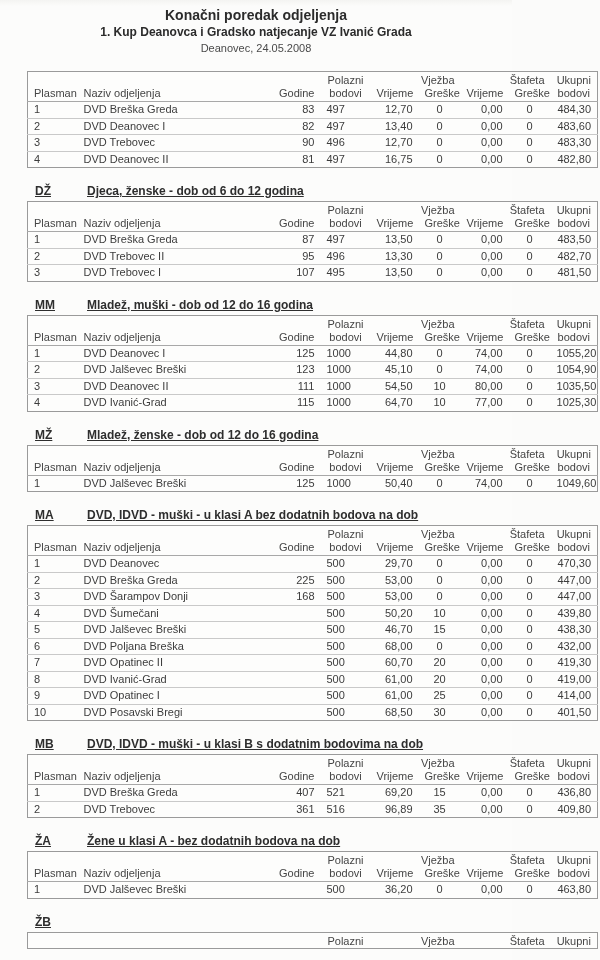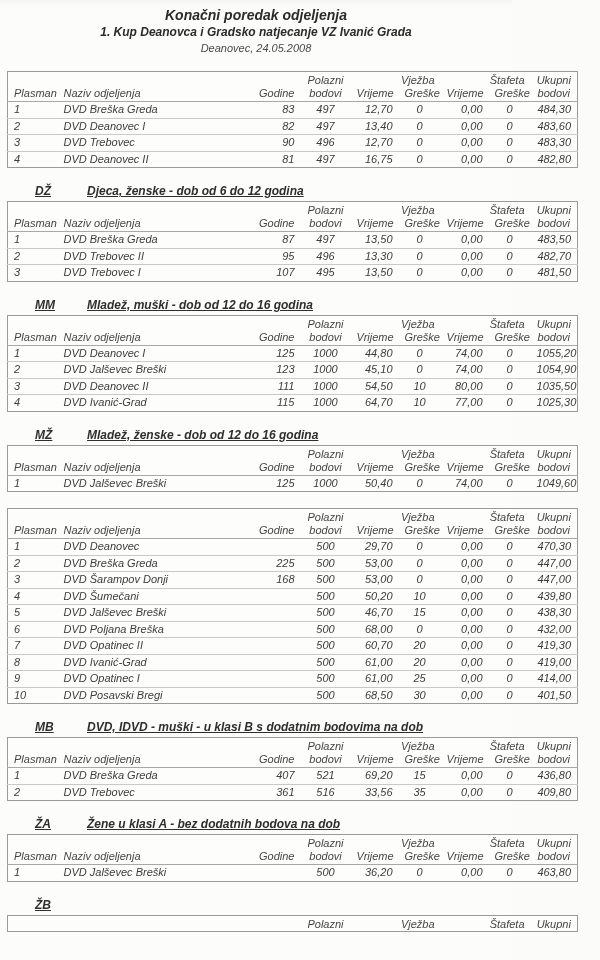--- a/index.html
+++ b/index.html
@@ -12,21 +12,20 @@
     font-family: "Liberation Sans", "DejaVu Sans", sans-serif;
     color: #3c3c3c;
     -webkit-font-smoothing: antialiased;
   }
   .page {
     width: 512px;
     height: 960px;
     background: linear-gradient(180deg, #f4f4f2 0px, #fcfcfb 6px, #fcfcfb 100%);
     box-sizing: border-box;
     padding-top: 7px;
-    font-style: italic;
   }
   .doc-title {
     text-align: center;
     font-size: 14px;
     font-weight: bold;
     color: #2b2b2b;
     line-height: 17px;
   }
   .doc-subtitle {
     text-align: center;
@@ -54,21 +53,21 @@
     text-decoration: underline;
     width: 34px;
     flex: 0 0 auto;
   }
   .sec-title {
     text-decoration: underline;
     margin-left: 18px;
   }
   table.results {
     width: 570px;
-    margin-left: 7px;
+    margin-left: 27px;
     border-collapse: collapse;
     table-layout: fixed;
     font-size: 11px;
     color: #3c3c3c;
     border: 1px solid #9a9a9a;
     border-radius: 0;
     background: #fdfdfc;
     padding-left: 14px;
   }
   table.results th {
@@ -85,21 +84,21 @@
     padding: 1px 6px;
     line-height: 13.5px;
     border-top: 1px solid #c9c9c9;
     white-space: nowrap;
     overflow: hidden;
   }
   
   .c0, th.h-plasman { text-align: left; }
   .c1, th.h-naziv   { text-align: left; }
   .c2, th.h-godine  { text-align: right; }
-  .c3, th.h-pol     { text-align: center; }
+  .c3, th.h-pol     { text-align: left; }
   .c4, th.h-vv      { text-align: right; }
   .c5, th.h-vg      { text-align: center; }
   .c6, th.h-sv      { text-align: right; }
   .c7, th.h-sg      { text-align: center; }
   .c8, th.h-uk      { text-align: right; }
   th.h-grp { text-align: right; }
   th.h-pol, th.h-uk { text-align: center; }
 </style>
 </head>
 <body>
@@ -408,20 +407,24 @@
               <td class="c5">0</td>
               <td class="c6">74,00</td>
               <td class="c7">0</td>
               <td class="c8">1049,60</td>
             </tr>
           </tbody>
     </table>
   </div>
 
   <div class="section">
+    <div class="sec-head">
+      <span class="sec-code">MA</span>
+      <span class="sec-title">DVD, IDVD - muški - u klasi A bez dodatnih bodova na dob</span>
+    </div>
     <table class="results">
       <colgroup>
         <col style="width:50px">
             <col style="width:180px">
             <col style="width:63px">
         <col style="width:50px">
             <col style="width:48px">
             <col style="width:42px">
         <col style="width:48px">
             <col style="width:42px">
@@ -613,21 +616,21 @@
               <td class="c5">15</td>
               <td class="c6">0,00</td>
               <td class="c7">0</td>
               <td class="c8">436,80</td>
             </tr>
             <tr>
               <td class="c0">2</td>
               <td class="c1">DVD Trebovec</td>
               <td class="c2">361</td>
               <td class="c3">516</td>
-              <td class="c4">33,56</td>
+              <td class="c4">96,89</td>
               <td class="c5">35</td>
               <td class="c6">0,00</td>
               <td class="c7">0</td>
               <td class="c8">409,80</td>
             </tr>
           </tbody>
     </table>
   </div>
 
   <div class="section">

